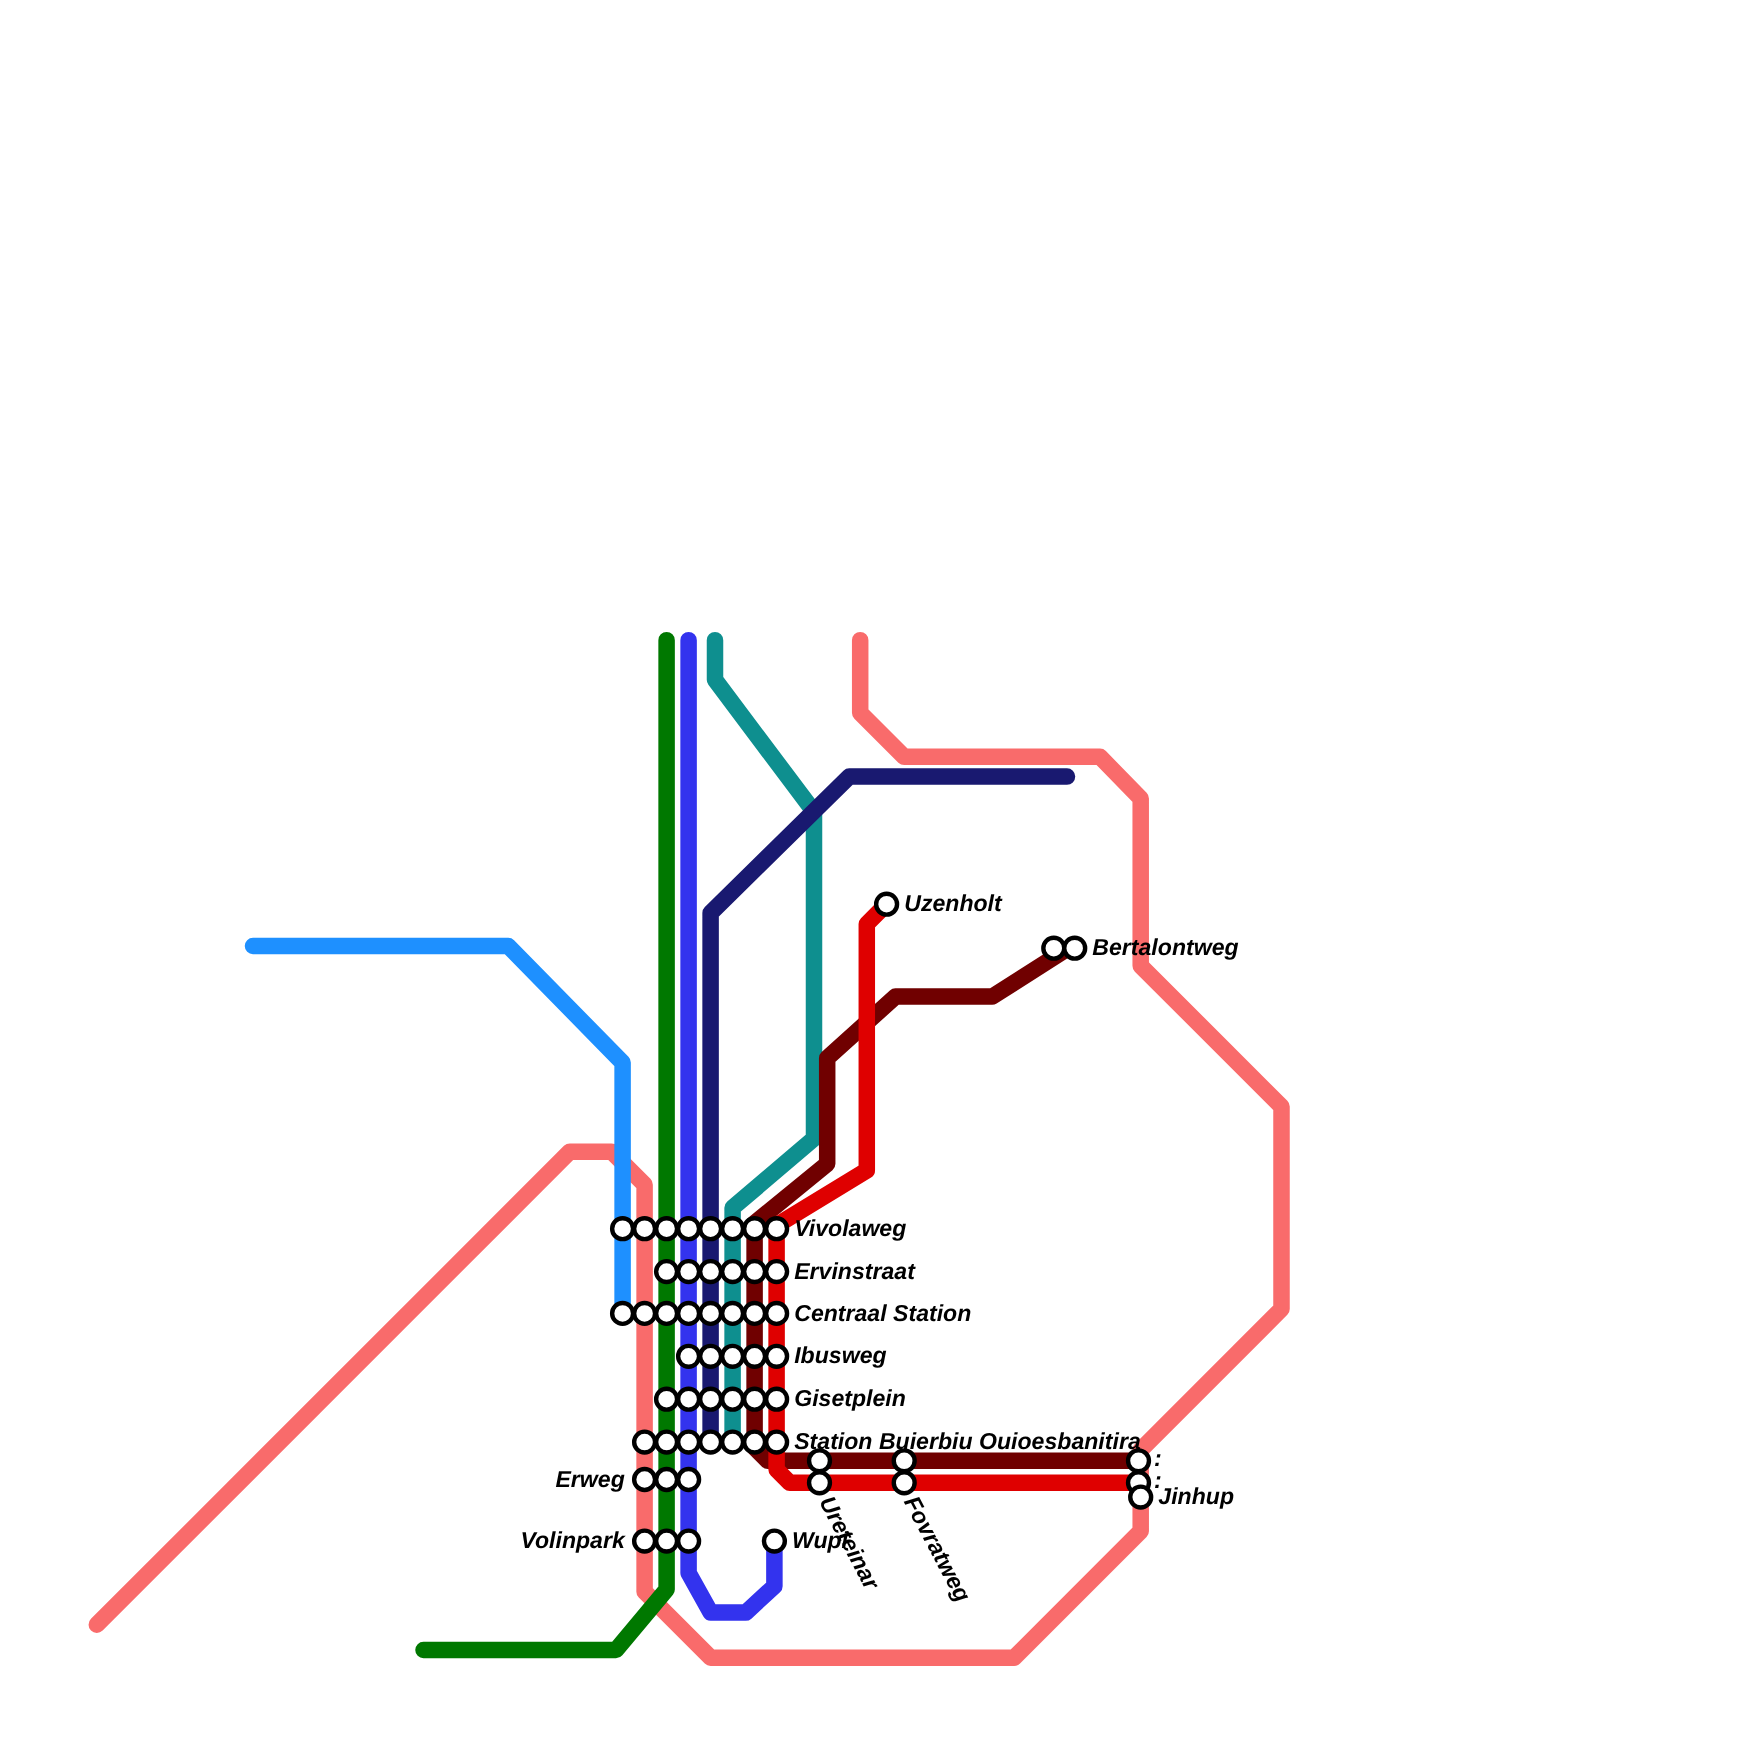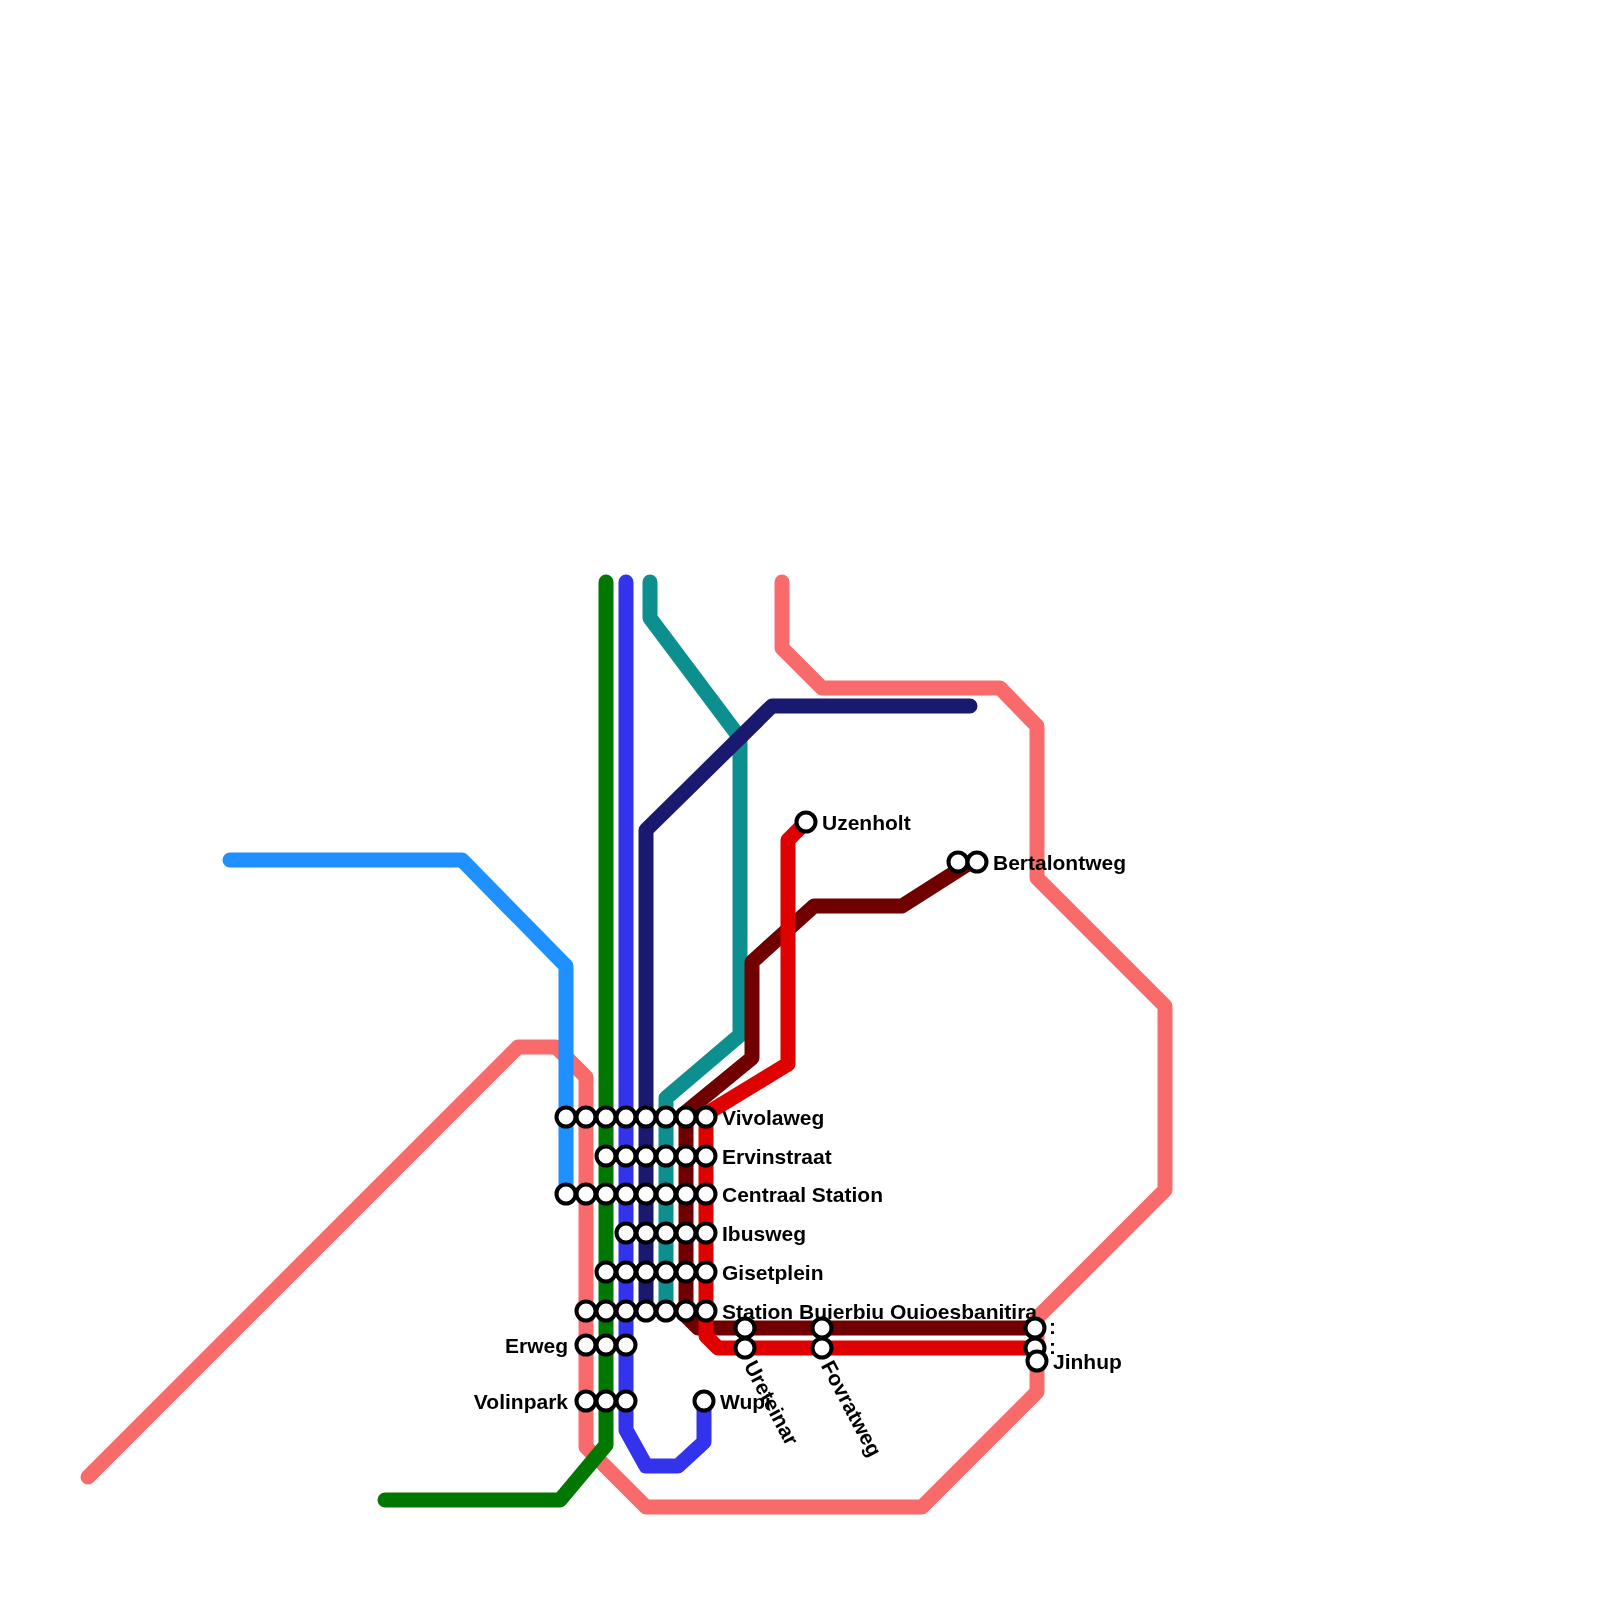--- a/index.html
+++ b/index.html
@@ -8,20 +8,21 @@
     background: #ffffff;
     width: 1600px;
     height: 1600px;
     overflow: hidden;
   }
   .map-wrap {
     position: relative;
     width: 1600px;
     height: 1600px;
     background: #ffffff;
+    font-style: italic;
   }
   svg {
     display: block;
   }
   text.station-label {
     font-family: "Liberation Sans", sans-serif;
     font-weight: bold;
     fill: #000000;
   }
 </style>

